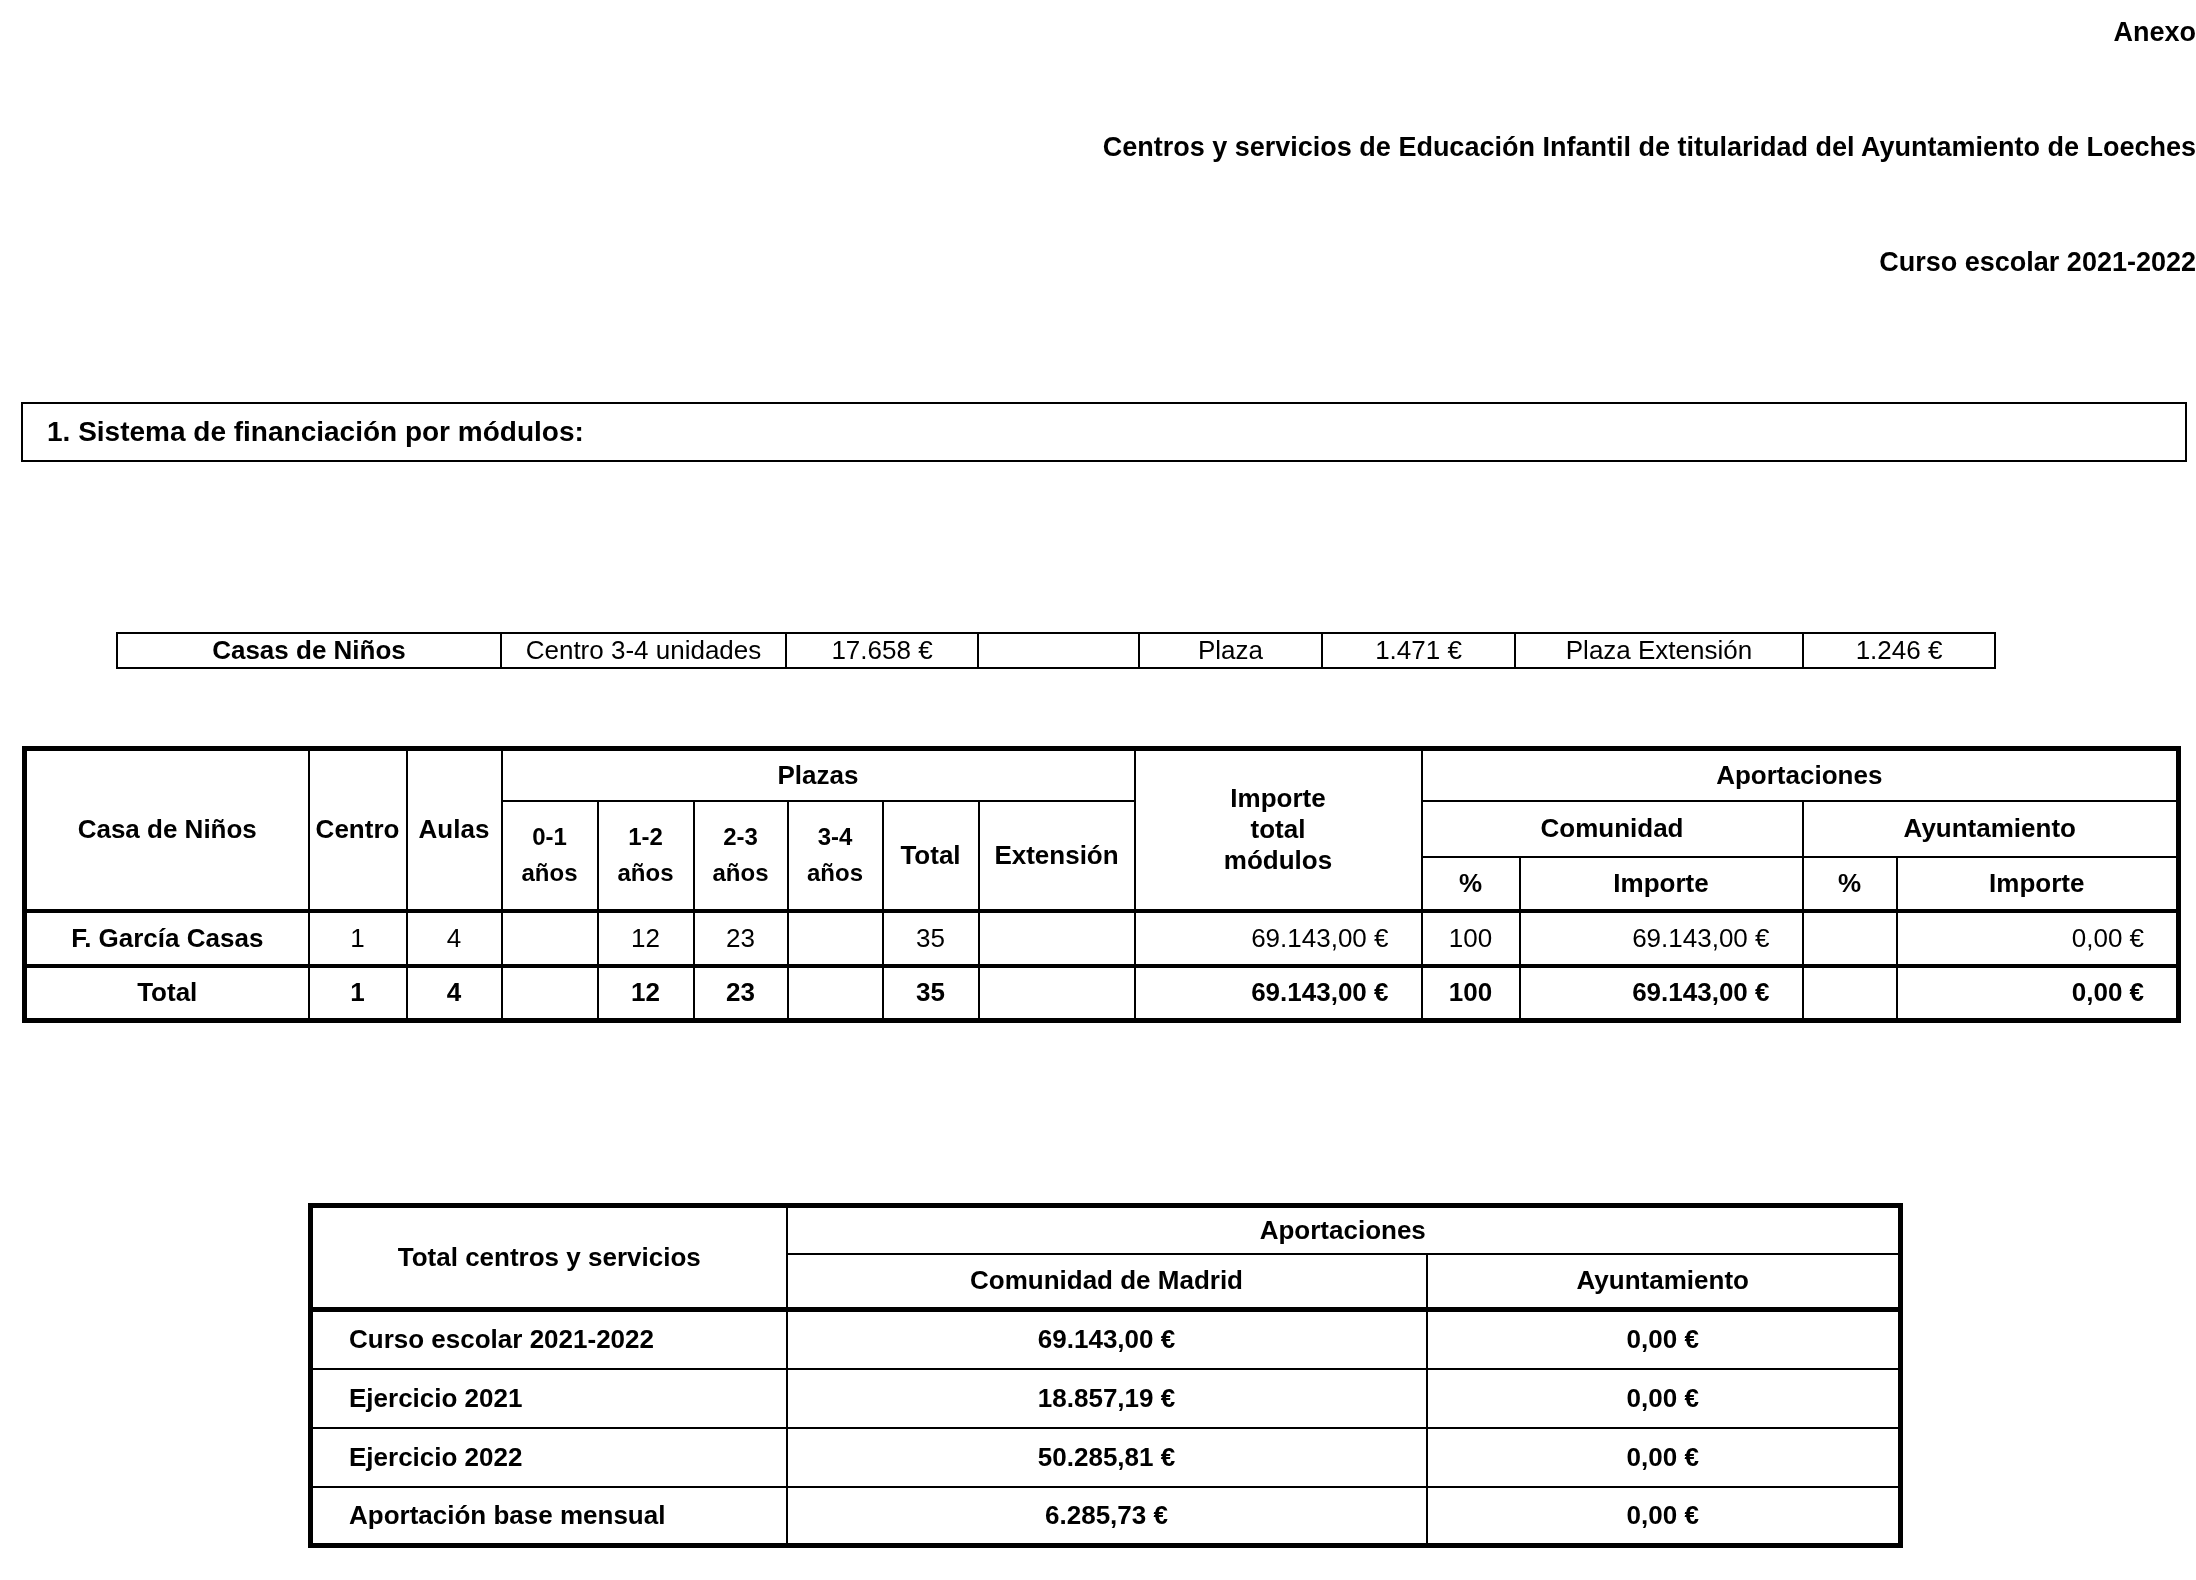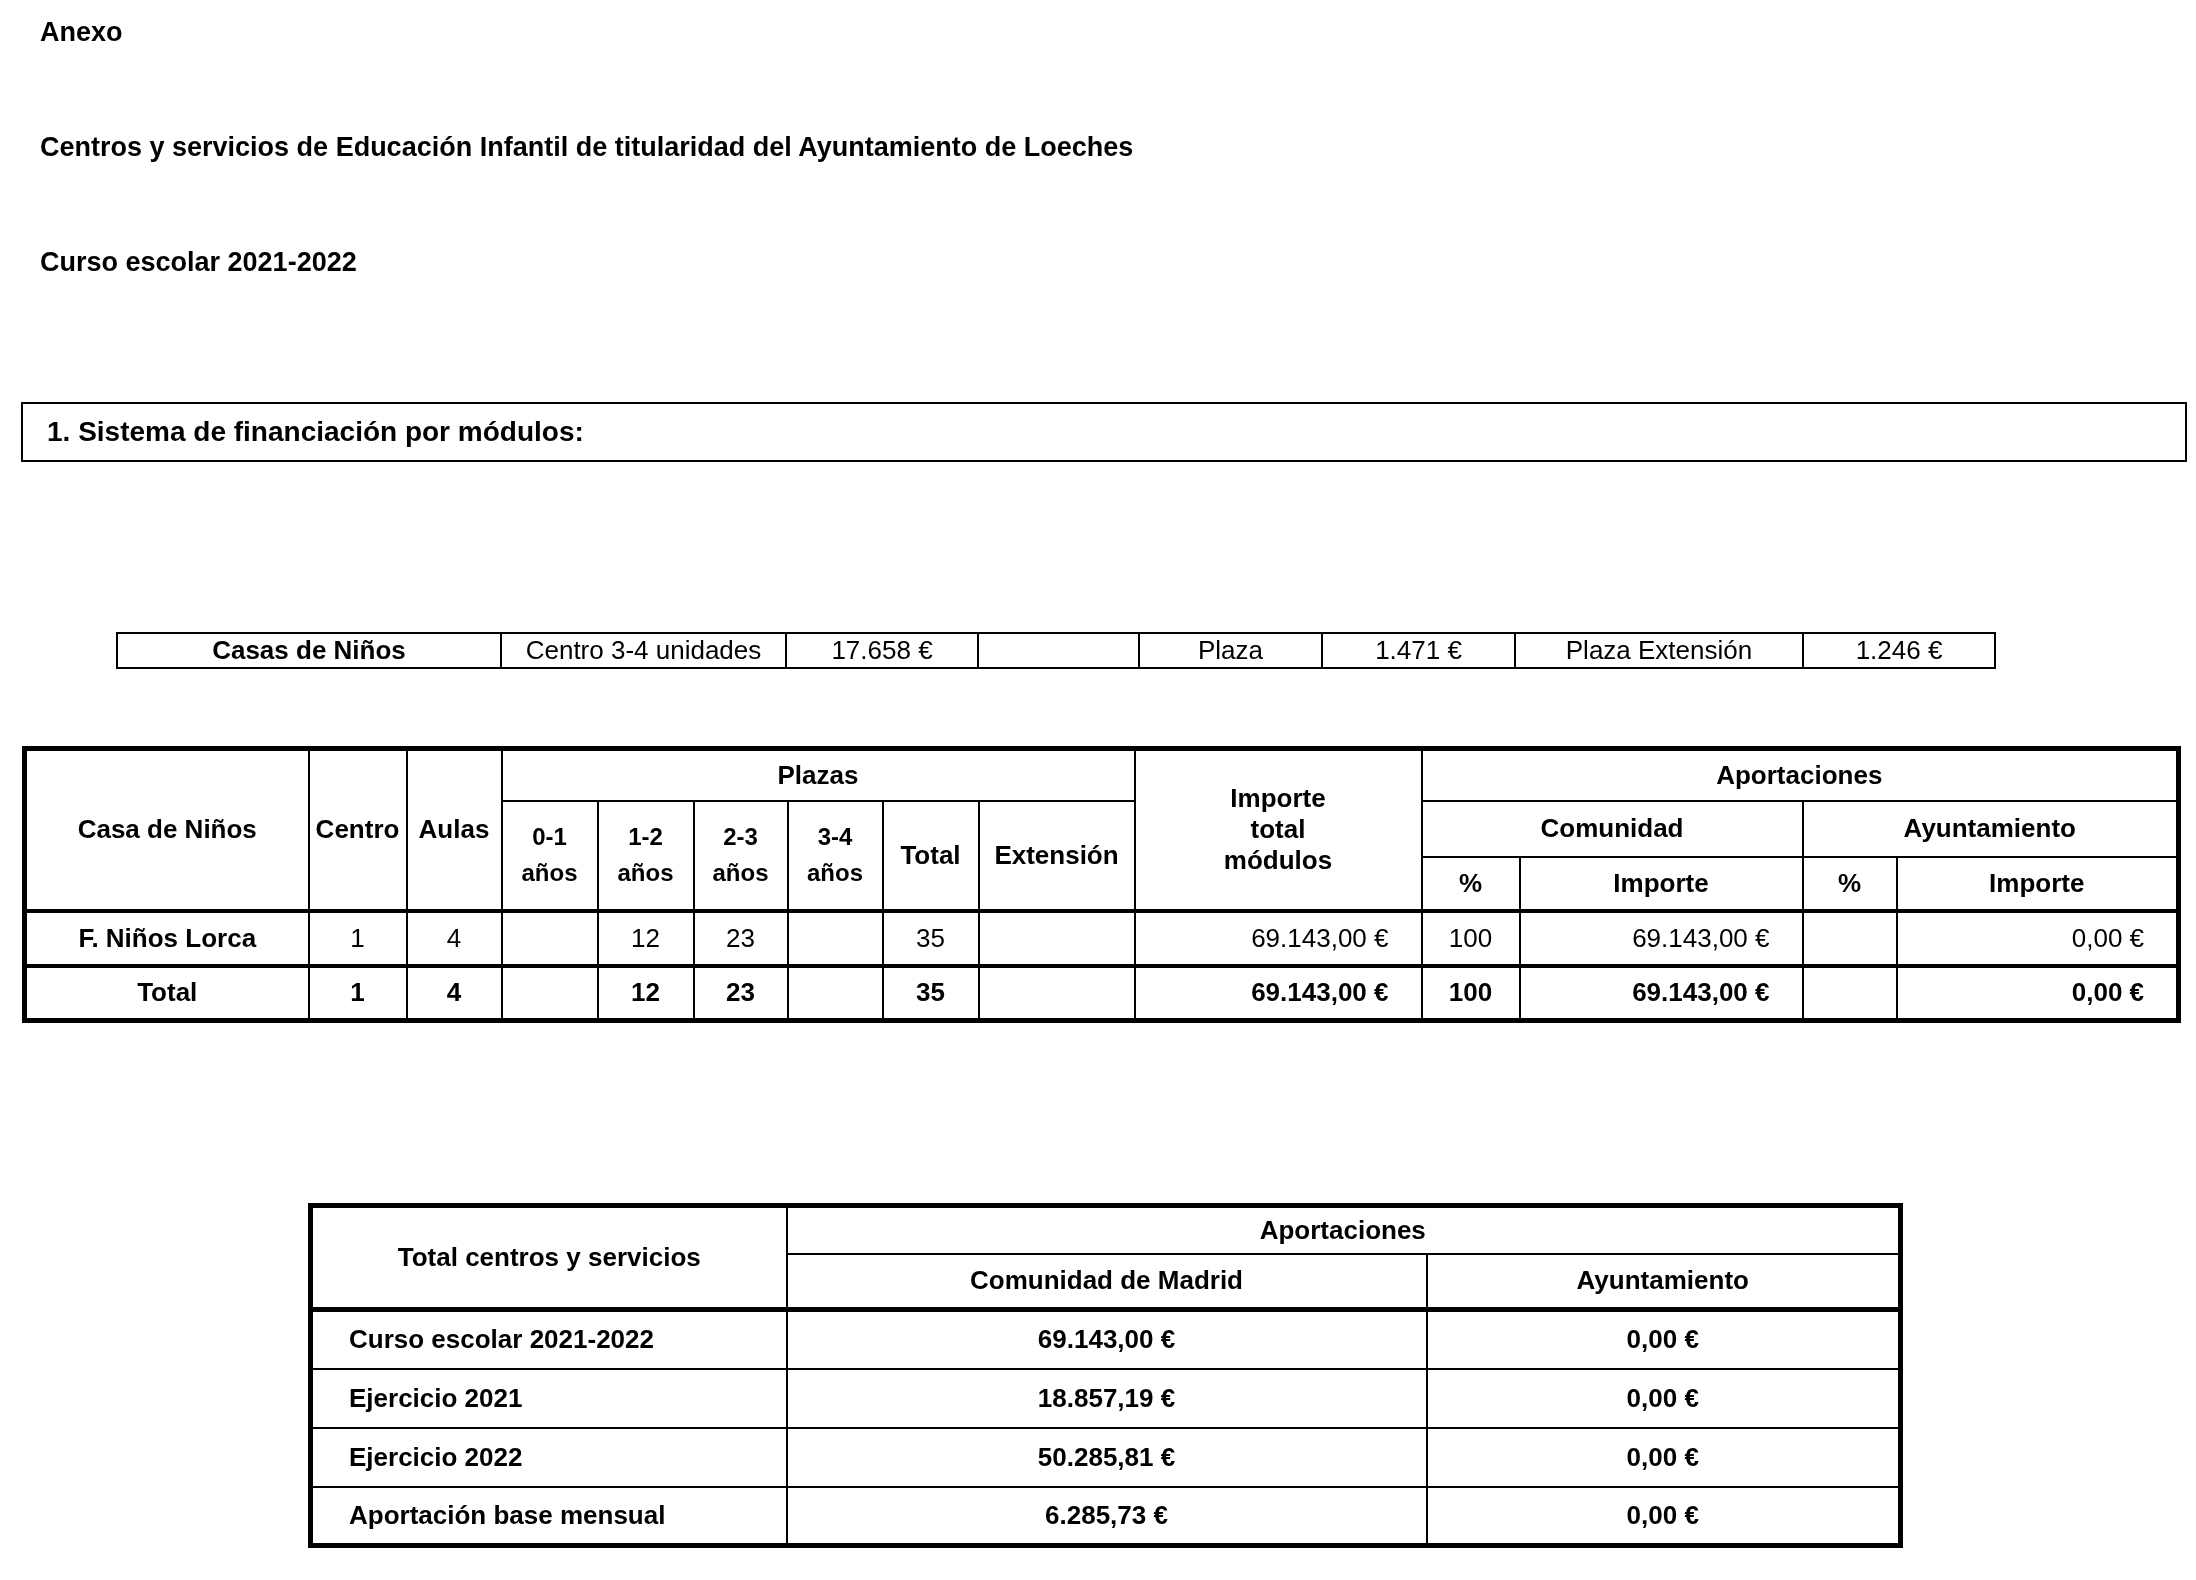--- a/index.html
+++ b/index.html
@@ -10,25 +10,24 @@
     height: 1580px;
     background: #ffffff;
     color: #000000;
     font-family: "Liberation Sans", sans-serif;
     overflow: hidden;
   }
   .title {
     position: absolute;
     left: 0;
     width: 100%;
-    text-align: left;
+    text-align: right;
     font-weight: bold;
     font-size: 27px;
     line-height: 1.1;
-    padding-left: 40px;
   }
   .t1 { top: 18px; }
   .t2 { top: 76px; }
   .t3 { top: 133px; }
   .t4 { top: 248px; }
 
   .section-box {
     position: absolute;
     top: 402px;
     left: 21px;
@@ -173,21 +172,21 @@
       </tr>
       <tr class="hr3">
         <th>%</th>
         <th>Importe</th>
         <th>%</th>
         <th>Importe</th>
       </tr>
     </thead>
     <tbody>
       <tr>
-        <td class="b">F. Niños Lorca</td>
+        <td class="b">F. García Casas</td>
         <td>1</td>
         <td>4</td>
         <td></td>
         <td>12</td>
         <td>23</td>
         <td></td>
         <td>35</td>
         <td></td>
         <td class="money">69.143,00 €</td>
         <td>100</td>

